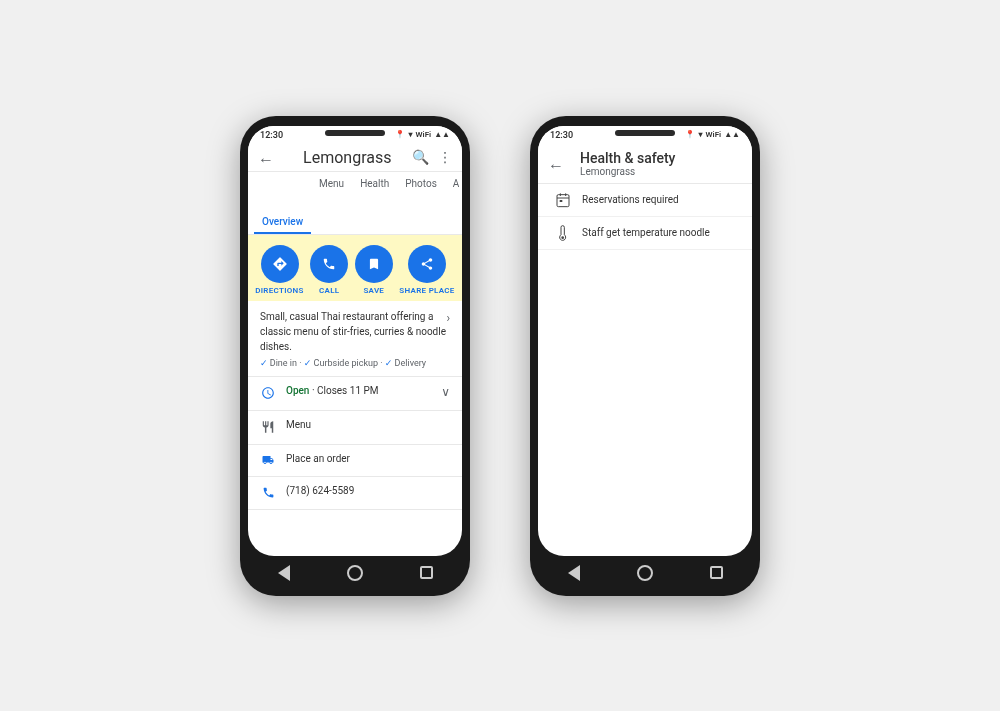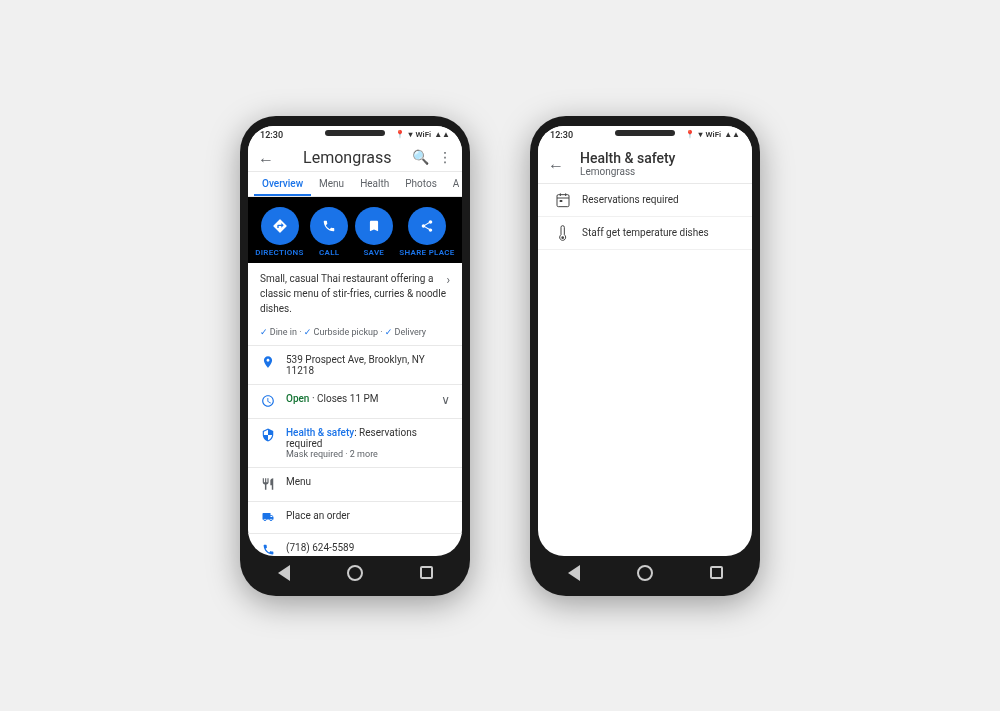--- a/index.html
+++ b/index.html
@@ -135,28 +135,29 @@
       padding: 6px 8px 5px;
       font-size: 10px;
       color: #5f6368;
       cursor: pointer;
       white-space: nowrap;
     }
     .tab.active {
       color: #1a73e8;
       border-bottom: 2px solid #1a73e8;
       font-weight: 500;
+      margin-top: 38px;
     }
 
     
     .actions-row {
       display: flex;
       justify-content: space-around;
       padding: 10px 4px 6px;
-      background: #000000;
+      background: #fef9c3;
     }
     .action-btn {
       display: flex;
       flex-direction: column;
       align-items: center;
       gap: 3px;
       cursor: pointer;
     }
     .action-circle {
       width: 38px;
@@ -185,21 +186,21 @@
       line-height: 1.5;
     }
     .info-section .more-arrow {
       float: right;
       color: #5f6368;
       font-size: 12px;
     }
     .service-tags {
       color: #5f6368;
       font-size: 9px;
-      margin-top: 10px;
+      margin-top: 3px;
     }
     .check-mark {
       color: #1a73e8;
     }
 
     
     .detail-row {
       display: flex;
       align-items: flex-start;
       padding: 8px 12px;
@@ -358,52 +359,33 @@
       </div>
 
       <div class="info-section">
         <span class="more-arrow">›</span>
         <span>Small, casual Thai restaurant offering a classic menu of stir-fries, curries &amp; noodle dishes.</span>
         <div class="service-tags">
           <span class="check-mark">✓</span> Dine in · <span class="check-mark">✓</span> Curbside pickup · <span class="check-mark">✓</span> Delivery
         </div>
       </div>
 
-      <div class="detail-row">
-        <div class="detail-icon">
-          <svg width="14" height="14" viewBox="0 0 24 24" fill="#1a73e8">
-            <path d="M12 2C8.13 2 5 5.13 5 9c0 5.25 7 13 7 13s7-7.75 7-13c0-3.87-3.13-7-7-7zm0 9.5c-1.38 0-2.5-1.12-2.5-2.5s1.12-2.5 2.5-2.5 2.5 1.12 2.5 2.5-1.12 2.5-2.5 2.5z"></path>
-          </svg>
-        </div>
-        <div class="detail-content">539 Prospect Ave, Brooklyn, NY 11218</div>
-      </div>
 
       <div class="detail-row">
         <div class="detail-icon">
           <svg width="14" height="14" viewBox="0 0 24 24" fill="#1a73e8">
             <path d="M11.99 2C6.47 2 2 6.48 2 12s4.47 10 9.99 10C17.52 22 22 17.52 22 12S17.52 2 11.99 2zM12 20c-4.42 0-8-3.58-8-8s3.58-8 8-8 8 3.58 8 8-3.58 8-8 8zm.5-13H11v6l5.25 3.15.75-1.23-4.5-2.67V7z"></path>
           </svg>
         </div>
         <div class="detail-content">
           <span class="open-text">Open</span> · Closes 11 PM
         </div>
         <span class="chevron">∨</span>
       </div>
 
-      <div class="detail-row">
-        <div class="detail-icon">
-          <svg width="14" height="14" viewBox="0 0 24 24" fill="#1a73e8">
-            <path d="M12 1L3 5v6c0 5.55 3.84 10.74 9 12 5.16-1.26 9-6.45 9-12V5l-9-4zm0 10.99h7c-.53 4.12-3.28 7.79-7 8.94V12H5V6.3l7-3.11v8.8z"></path>
-          </svg>
-        </div>
-        <div class="detail-content">
-          <span class="health-safety-blue">Health &amp; safety</span>: Reservations required
-          <div class="sub-text">Mask required · 2 more</div>
-        </div>
-      </div>
 
       <div class="detail-row">
         <div class="detail-icon">
           <svg width="14" height="14" viewBox="0 0 24 24" fill="#5f6368">
             <path d="M11 9H9V2H7v7H5V2H3v7c0 2.12 1.66 3.84 3.75 3.97V22h2.5v-9.03C11.34 12.84 13 11.12 13 9V2h-2v7zm5-3v8h2.5v8H21V2c-2.76 0-5 2.24-5 4z"></path>
           </svg>
         </div>
         <div class="detail-content">Menu</div>
       </div>
 
@@ -478,21 +460,21 @@
 
 
 
     <div class="hs-item">
       <div class="hs-icon">
         <svg width="16" height="16" viewBox="0 0 24 24" fill="none" stroke="#444" stroke-width="1.5">
           <path d="M14 14.76V3.5a2.5 2.5 0 00-5 0v11.26a4.5 4.5 0 105 0z"></path>
           <circle cx="11.5" cy="19" r="2" fill="#444" stroke="none"></circle>
         </svg>
       </div>
-      <span>Staff get temperature dishes</span>
+      <span>Staff get temperature noodle</span>
     </div>
 
     <div style="flex:1"></div>
   </div>
 
   <div class="phone-bottom-bar">
     <div class="nav-icon">
         <div class="nav-back"></div>
       </div>
     <div class="nav-icon">

